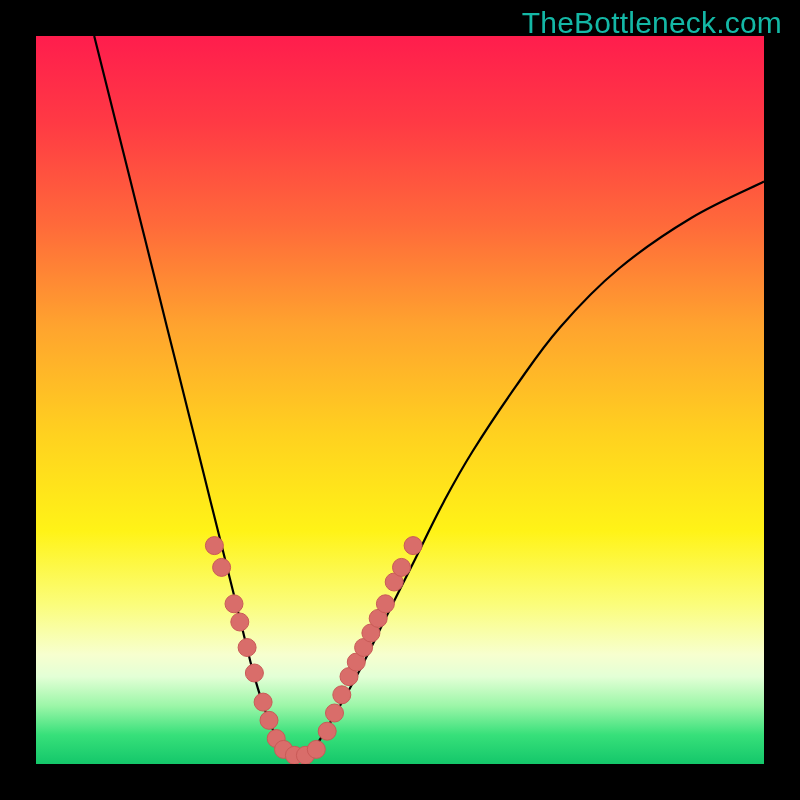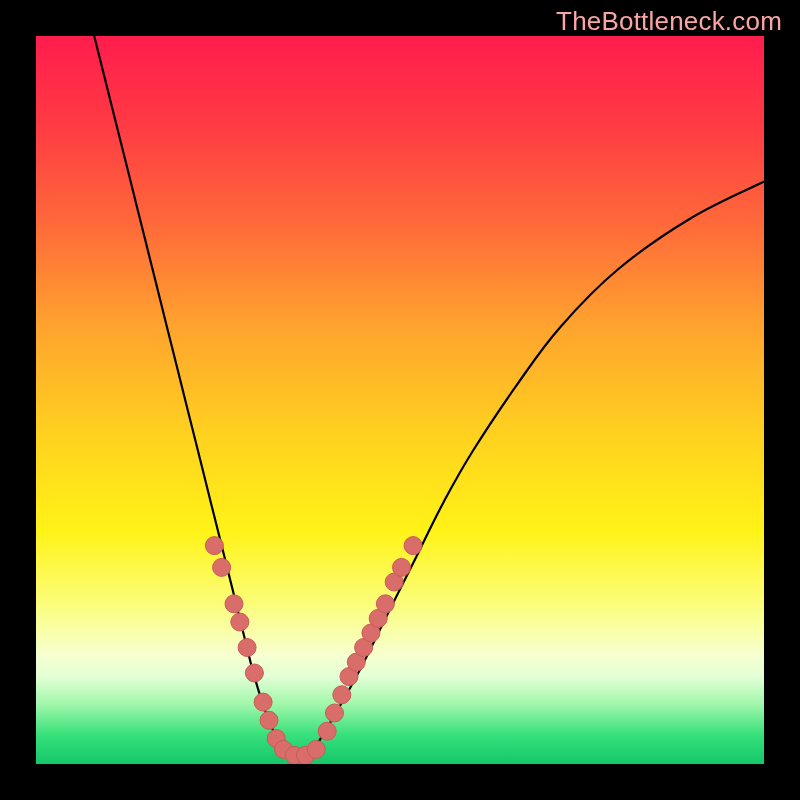--- a/index.html
+++ b/index.html
@@ -39,22 +39,22 @@
       #e3ffd6 88%,
       #9cf6a8 92%,
       #37e07a 96%,
       #14c76a 100%
     );
   }
   .watermark {
     position: absolute;
     top: 6px;
     right: 18px;
-    color: #fca5a5;
-    font-size: 26px;
+    color: #14b8a6;
+    font-size: 30px;
     letter-spacing: 0.2px;
     user-select: none;
   }
   svg.curve {
     position: absolute;
     top: 0;
     left: 0;
     width: 728px;
     height: 728px;
   }

